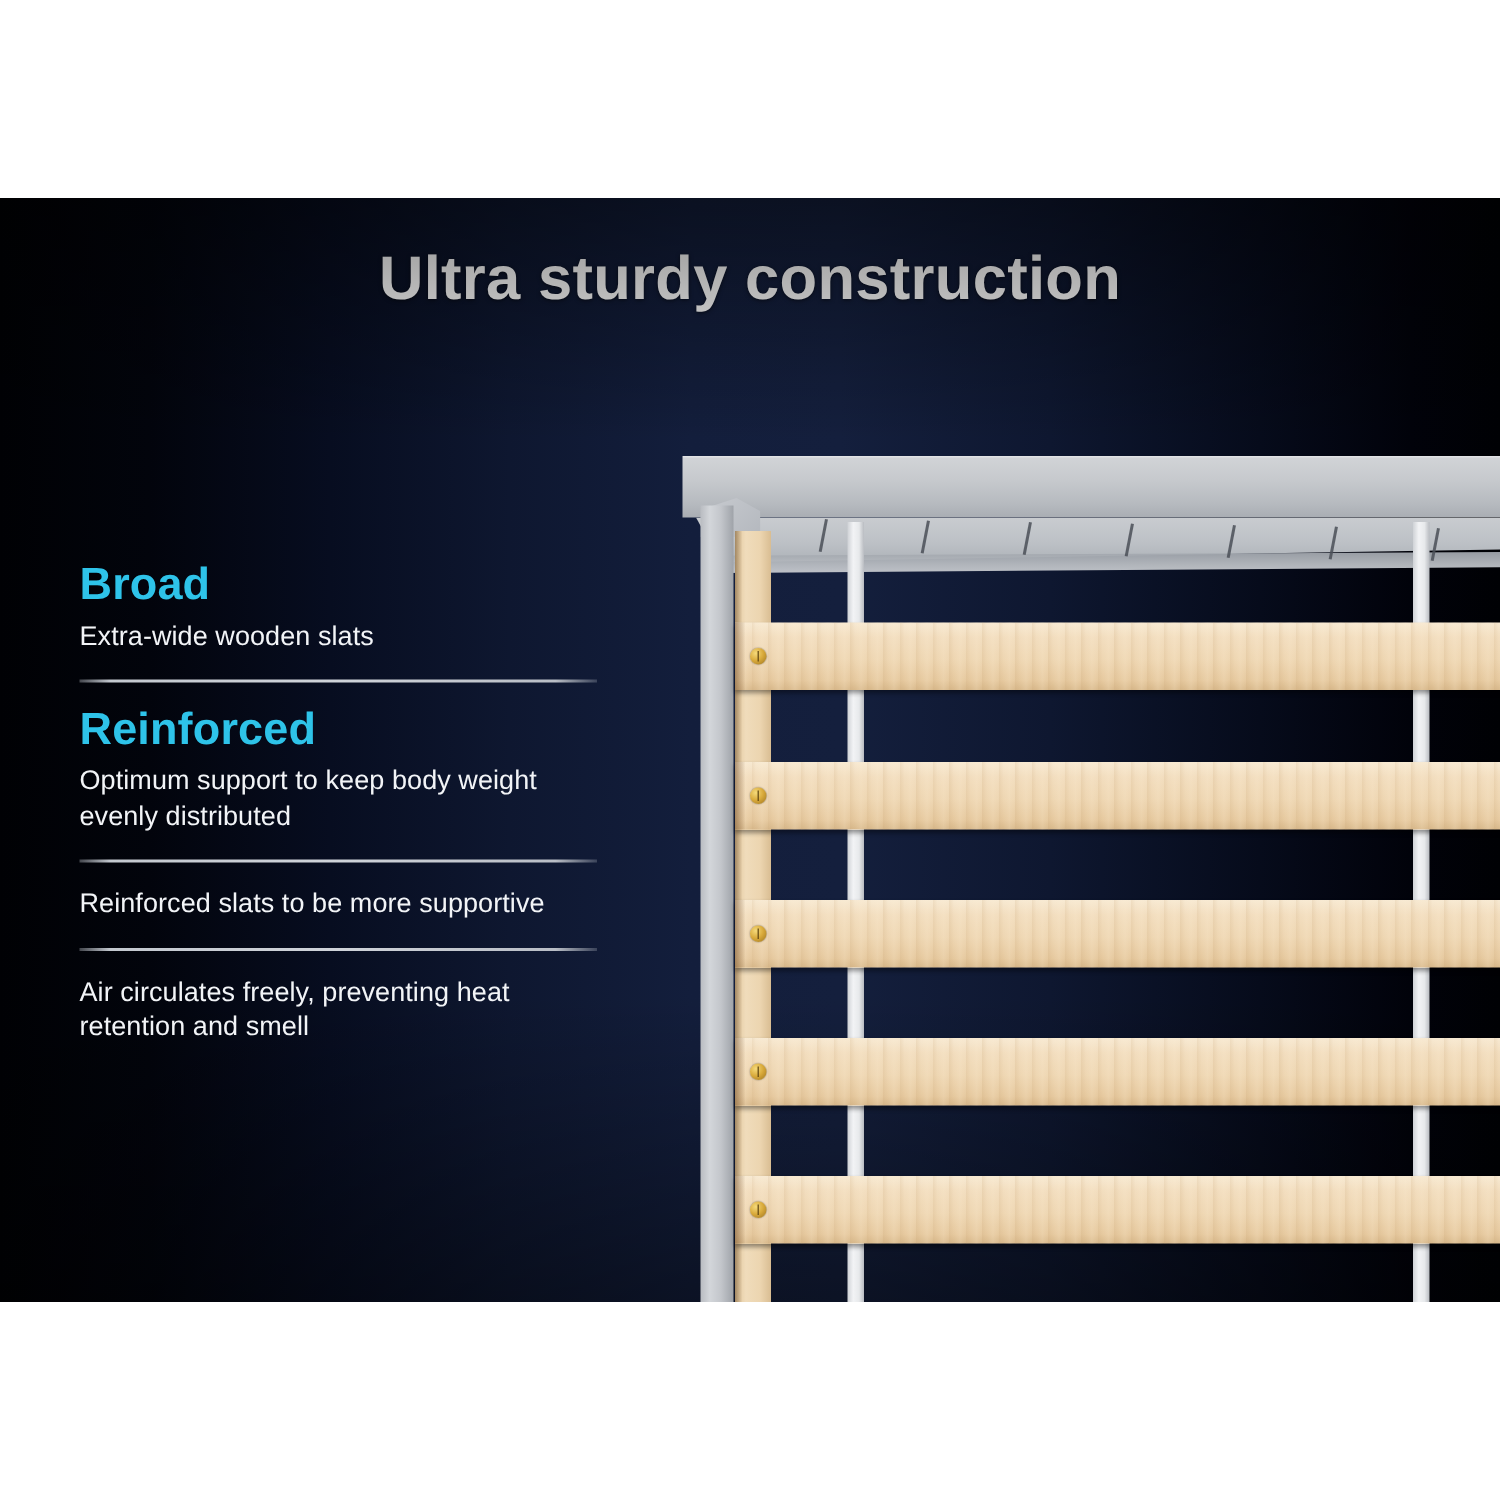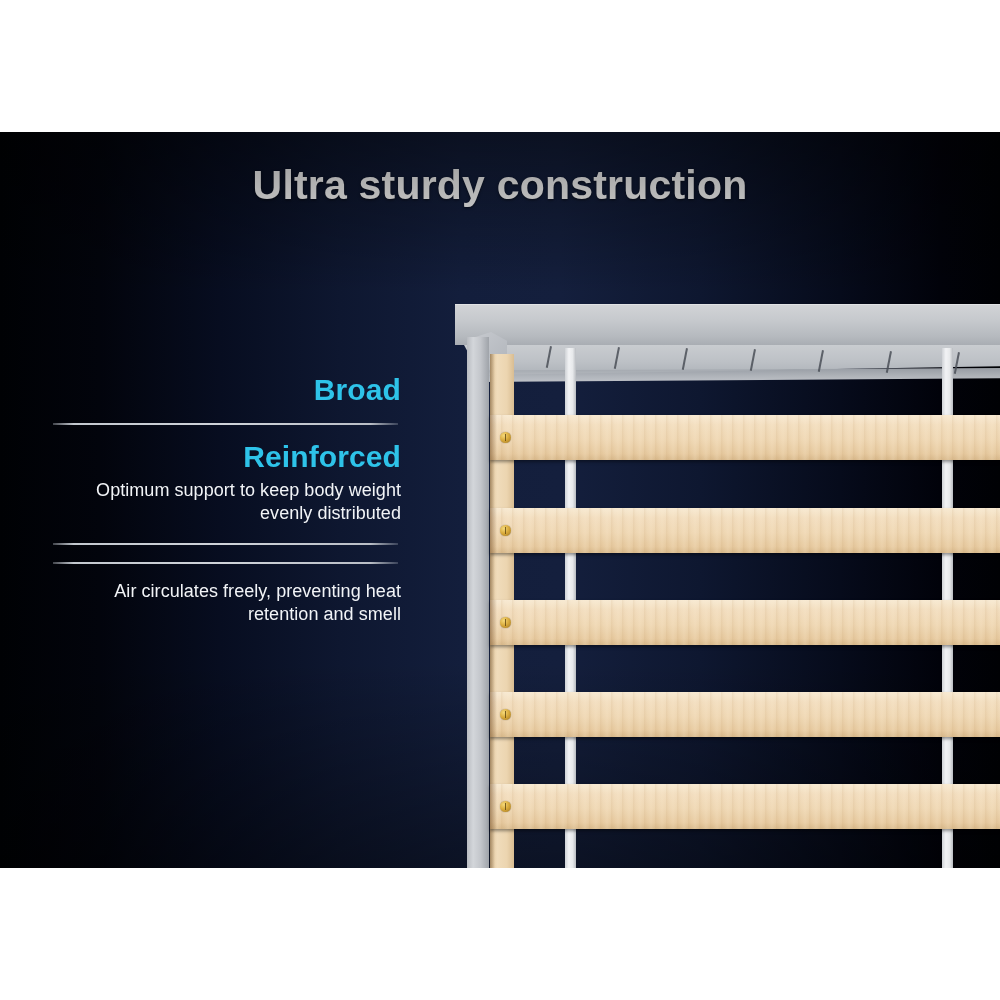--- a/index.html
+++ b/index.html
@@ -118,21 +118,21 @@
   }
 
   
   .content{position:absolute;left:0;top:132px;width:440px;height:736px;z-index:3;}
   .headline{
     position:absolute;left:0;top:30px;width:1000px;text-align:center;
     color:#ffffff;font-size:41px;font-weight:700;letter-spacing:.2px;
     text-shadow:0 1px 3px rgba(0,0,0,.55);
   }
   .features{position:absolute;left:53px;top:110px;width:348px;}
-  .feature{padding:0 0 0 0;text-align:right;}
+  .feature{padding:0 0 0 0;}
   .f-title{
     color:#2ec3e9;font-size:30px;font-weight:700;line-height:1.05;
     margin:0 0 7px 0;letter-spacing:.1px;
   }
   .f-desc{
     color:#f2f4f7;font-size:18px;font-weight:500;line-height:1.30;margin:0;
     letter-spacing:.05px;
   }
   .divider{
     height:2px;width:345px;margin:17px 0 16px 0;
@@ -186,32 +186,34 @@
       </div>
     </div>
 
     <div class="headline">Ultra sturdy construction</div>
 
     <div class="content">
       <div class="features">
 
         <div class="feature">
           <p class="f-title">Broad</p>
+          <p class="f-desc">Extra-wide wooden slats</p>
         </div>
 
         <div class="divider"></div>
 
         <div class="feature">
           <p class="f-title">Reinforced</p>
           <p class="f-desc">Optimum support to keep body weight evenly distributed</p>
         </div>
 
         <div class="divider"></div>
 
         <div class="feature">
+          <p class="f-desc">Reinforced slats to be more supportive</p>
         </div>
 
         <div class="divider"></div>
 
         <div class="feature">
           <p class="f-desc">Air circulates freely, preventing heat retention and smell</p>
         </div>
 
       </div>
     </div>

